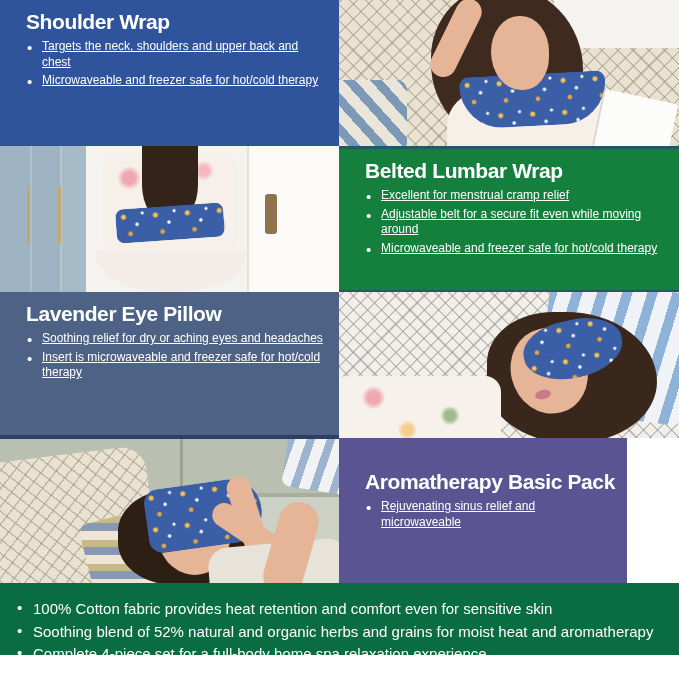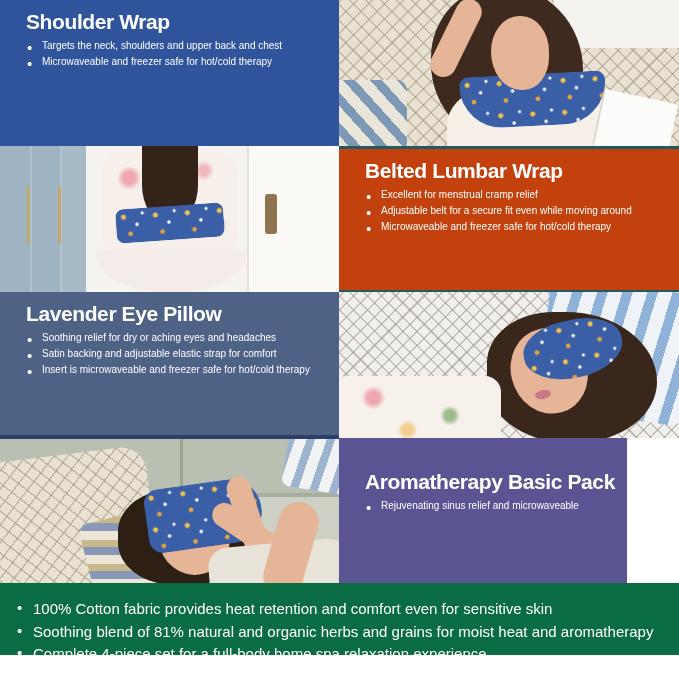--- a/index.html
+++ b/index.html
@@ -8,26 +8,26 @@
   #board{
     position:relative;width:679px;height:679px;overflow:hidden;
     font-family:"Liberation Sans","DejaVu Sans",sans-serif;
     background:#fff;
   }
   .cell{position:absolute;overflow:hidden;}
 
   
   .panel{color:#fff;padding:10px 12px 0 26px;}
   .panel-blue{background:#30549B;}
-  .panel-teal{background:#c2410c;border-top:3px solid #235A61;border-bottom:2px solid #235A61;}
+  .panel-teal{background:#15803d;border-top:3px solid #235A61;border-bottom:2px solid #235A61;}
   .panel-slate{background:#4E6286;}
   .panel-purple{background:#5B5493;padding-top:32px;}
   .panel-title{font-size:21px;font-weight:700;letter-spacing:-0.4px;margin:0 0 5px 0;line-height:1.15;}
   .panel ul{margin:0;padding:0;list-style:none;}
-  .panel li{position:relative;font-size:10px;line-height:1.3;margin-bottom:3px;padding-left:16px;}
+  .panel li{position:relative;font-size:12px;line-height:1.3;margin-bottom:3px;padding-left:16px;text-decoration:underline;}
   .panel li::before{content:"•";position:absolute;left:1px;top:-1px;font-size:15px;}
 
   
   .footer{background:#0A6C42;color:#fff;padding:15px 12px 0 17px;}
   .footer ul{margin:0;padding:0;list-style:none;}
   .footer li{position:relative;font-size:15px;line-height:1.5;padding-left:16px;}
   .footer li::before{content:"•";position:absolute;left:0;top:-1px;}
 
   
   .lattice-beige{
@@ -158,21 +158,20 @@
       <li>Excellent for menstrual cramp relief</li>
       <li>Adjustable belt for a secure fit even while moving around</li>
       <li>Microwaveable and freezer safe for hot/cold therapy</li>
     </ul>
   </section>
 
   <section class="cell panel panel-slate" style="left:0;top:292px;width:339px;height:143px;">
     <h2 class="panel-title">Lavender Eye Pillow</h2>
     <ul>
       <li>Soothing relief for dry or aching eyes and headaches</li>
-      <li>Satin backing and adjustable elastic strap for comfort</li>
       <li>Insert is microwaveable and freezer safe for hot/cold therapy</li>
     </ul>
   </section>
 
   <div class="cell lattice-gray" style="left:339px;top:292px;width:340px;height:146px;" role="img" aria-label="Woman lying on a blue and white striped pillow with a blue celestial-print lavender eye pillow over her eyes">
     <div class="ab p3-stripe-pillow"></div>
     <div class="ab p3-hair"></div>
     <div class="ab p3-face skin"></div>
     <div class="ab p3-mask celestial"></div>
     <div class="ab p3-lips"></div>
@@ -197,18 +196,18 @@
   <section class="cell panel panel-purple" style="left:339px;top:438px;width:288px;height:145px;">
     <h2 class="panel-title">Aromatherapy Basic Pack</h2>
     <ul>
       <li>Rejuvenating sinus relief and microwaveable</li>
     </ul>
   </section>
 
   <section class="cell footer" style="left:0;top:583px;width:679px;height:72px;">
     <ul>
       <li>100% Cotton fabric provides heat retention and comfort even for sensitive skin</li>
-      <li>Soothing blend of 81% natural and organic herbs and grains for moist heat and aromatherapy</li>
+      <li>Soothing blend of 52% natural and organic herbs and grains for moist heat and aromatherapy</li>
       <li>Complete 4-piece set for a full-body home spa relaxation experience</li>
     </ul>
   </section>
 
 </div>
 
 </body></html>

